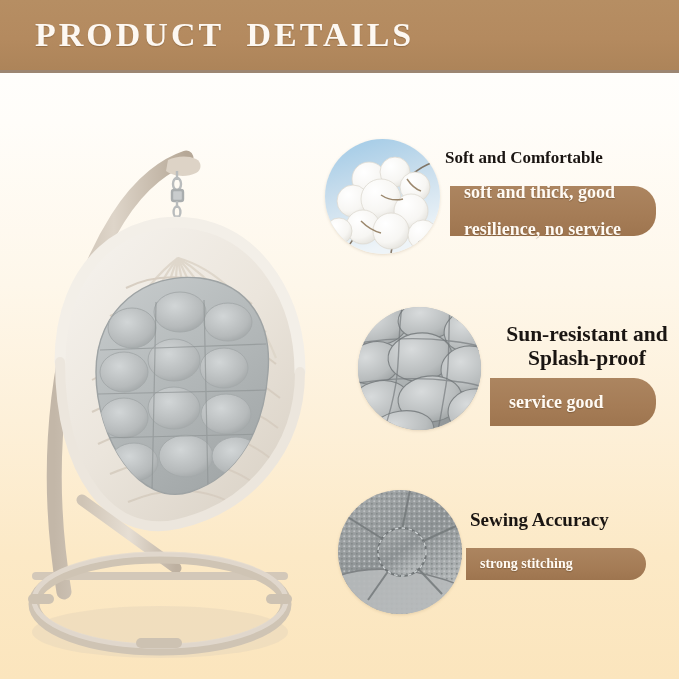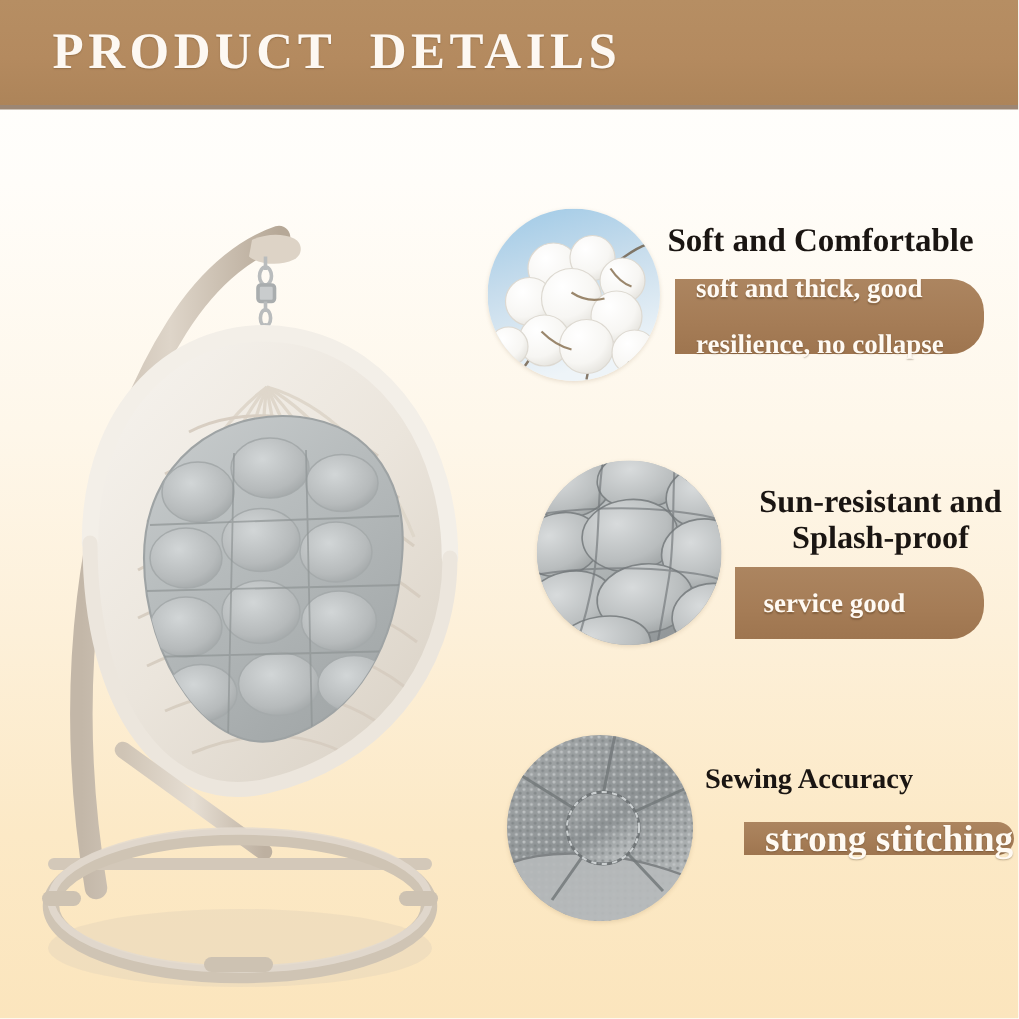--- a/index.html
+++ b/index.html
@@ -86,40 +86,40 @@
     box-sizing: border-box;
     display: flex;
     flex-direction: column;
     justify-content: center;
     text-shadow: 0 1px 1px rgba(70,45,20,.35);
     gap: 16px;
   }
 
   
   #blk1-circle { left: 325px; top: 139px; width: 115px; height: 115px; }
-  #blk1-heading { left: 445px; top: 148px; font-size: 22px; white-space: nowrap; }
+  #blk1-heading { left: 445px; top: 148px; font-size: 17px; white-space: nowrap; }
   #blk1-ribbon {
     left: 450px; top: 186px; width: 206px; height: 50px;
     padding-left: 14px; font-size: 18px;
   }
 
   
   #blk2-circle { left: 358px; top: 307px; width: 123px; height: 123px; }
   #blk2-heading { left: 492px; top: 322px; font-size: 21.5px; text-align: center; width: 190px; }
   #blk2-ribbon {
     left: 490px; top: 378px; width: 166px; height: 48px;
     padding-left: 19px; font-size: 18px;
   }
 
   
   #blk3-circle { left: 338px; top: 490px; width: 124px; height: 124px; }
   #blk3-heading { left: 470px; top: 509px; font-size: 19px; white-space: nowrap; }
   #blk3-ribbon {
-    left: 496px; top: 548px; width: 180px; height: 22px;
-    padding-left: 14px; font-size: 25px;
+    left: 466px; top: 548px; width: 180px; height: 32px;
+    padding-left: 14px; font-size: 14px;
   }
 
   .rib-line { display: block; }
 </style>
 </head>
 <body>
 
 <div id="page">
 
   <div id="header-band">
@@ -284,21 +284,21 @@
         <g stroke="#8a7354" stroke-width="1.5" fill="none" opacity="0.85">
           <path d="M56 56 C62 60 70 62 78 60"></path>
           <path d="M36 82 C42 88 48 92 56 94"></path>
           <path d="M82 40 C86 46 90 50 96 52"></path>
         </g>
       </svg>
     </div>
     <div class="feature-heading" id="blk1-heading">Soft and Comfortable</div>
     <div class="feature-ribbon" id="blk1-ribbon">
       <span class="rib-line">soft and thick, good</span>
-      <span class="rib-line">resilience, no collapse</span>
+      <span class="rib-line">resilience, no service</span>
     </div>
   </div>
 
   <div class="feature-block">
     <div class="feature-circle" id="blk2-circle">
       <svg viewBox="0 0 123 123">
         <defs>
           <linearGradient id="cushBg" x1="0" y1="0" x2="0.6" y2="1">
             <stop offset="0%" stop-color="#c8cccd"></stop>
             <stop offset="60%" stop-color="#aeb3b4"></stop>

